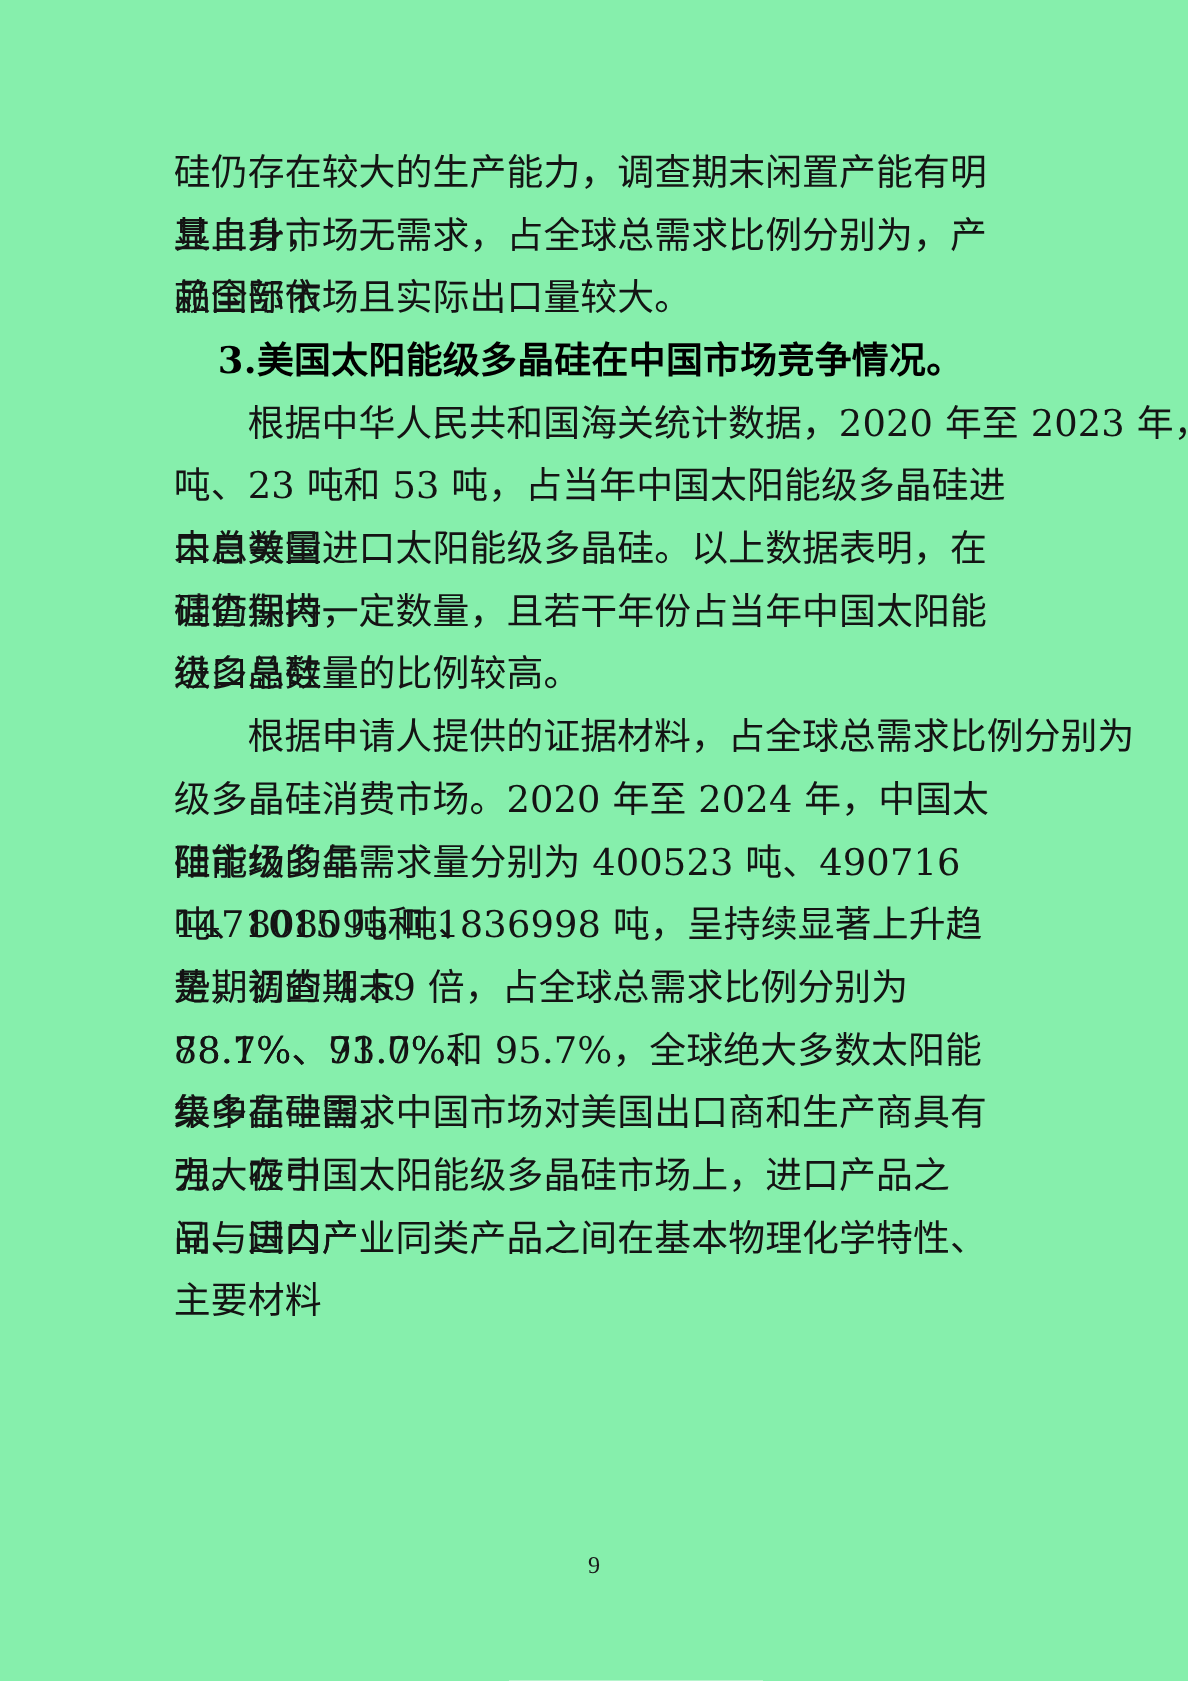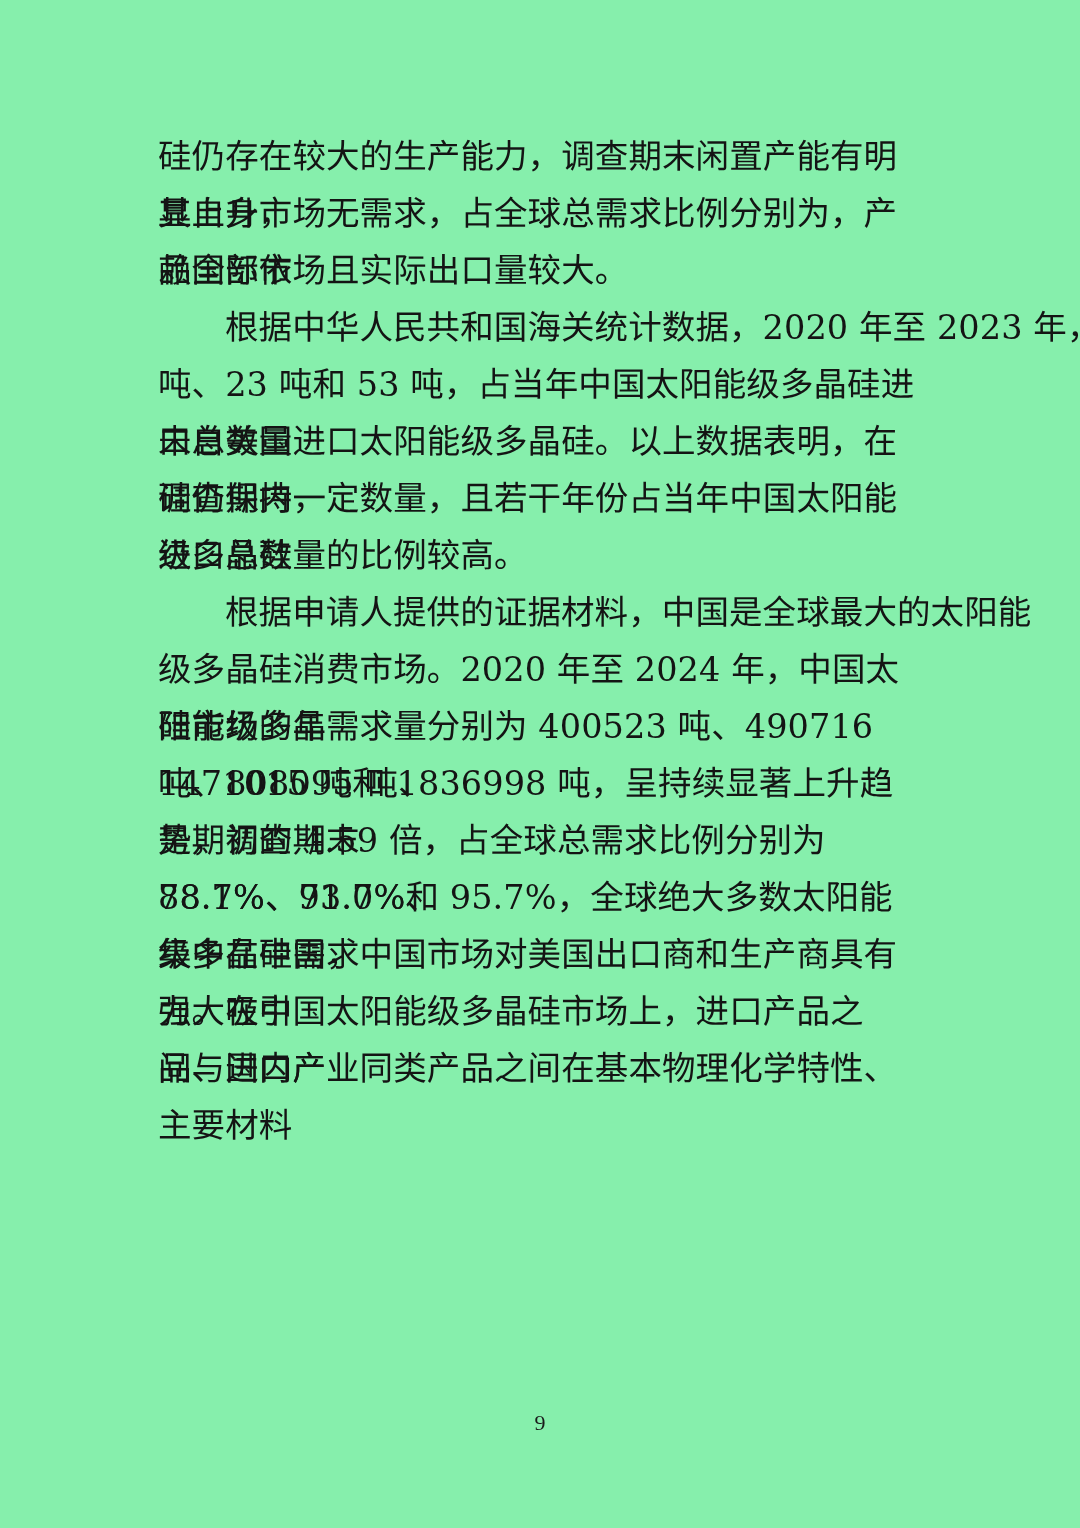--- a/index.html
+++ b/index.html
@@ -95,20 +95,21 @@
         <span>硅仍存在较大的生产能力，调查期末闲置产能有明显上升，</span>
       </span>
       <span class="line justify">
         <span>其自身市场无需求，占全球总需求比例分别为，产品全部依</span>
       </span>
       <span class="line">
         <span>赖国际市场且实际出口量较大。</span>
       </span>
     </p>
 
+    <h2 class="heading" style="margin:0">3.美国太阳能级多晶硅在中国市场竞争情况。</h2>
 
     <p style="margin:0">
       <span class="line indent-2">
         <span>根据中华人民共和国海关统计数据，2020 年至 2023 年，</span>
       </span>
       <span class="line justify">
         <span>吨、23 吨和 53 吨，占当年中国太阳能级多晶硅进口总数量</span>
       </span>
       <span class="line justify">
         <span>未自美国进口太阳能级多晶硅。以上数据表明，在调查期内，</span>
@@ -116,21 +117,21 @@
       <span class="line justify">
         <span>硅仍保持一定数量，且若干年份占当年中国太阳能级多晶硅</span>
       </span>
       <span class="line">
         <span>进口总数量的比例较高。</span>
       </span>
     </p>
 
     <p style="margin:0">
       <span class="line indent-2">
-        <span>根据申请人提供的证据材料，中国是全球最大的太阳能</span>
+        <span>根据申请人提供的证据材料，占全球总需求比例分别为</span>
       </span>
       <span class="line justify">
         <span>级多晶硅消费市场。2020 年至 2024 年，中国太阳能级多晶</span>
       </span>
       <span class="line justify">
         <span>硅市场的年需求量分别为 400523 吨、490716 吨、808095 吨、</span>
       </span>
       <span class="line justify">
         <span>1471015 吨和 1836998 吨，呈持续显著上升趋势，调查期末</span>
       </span>

